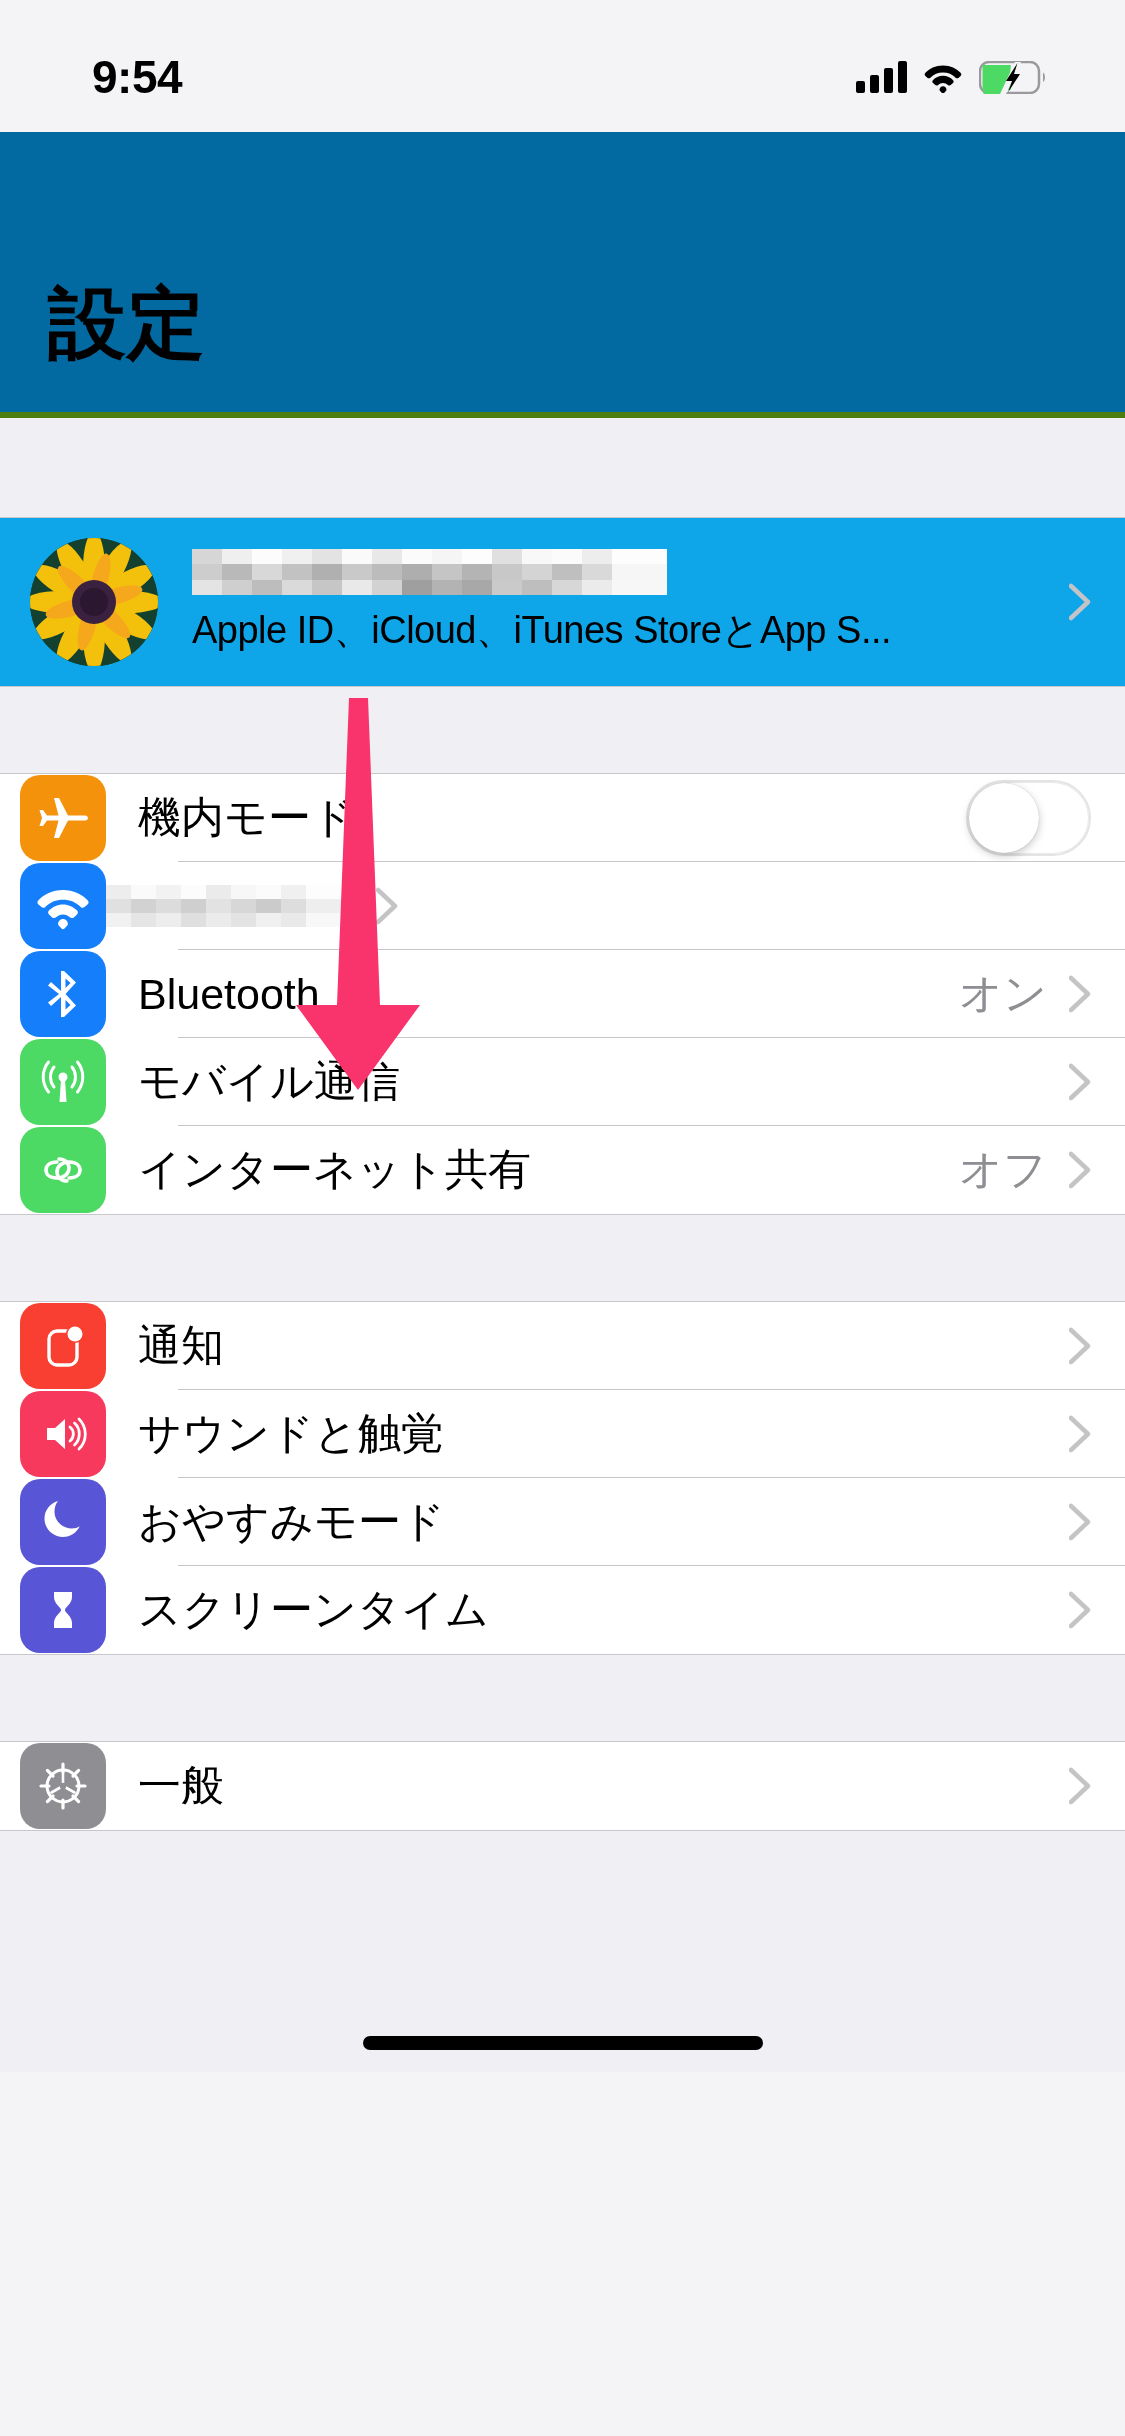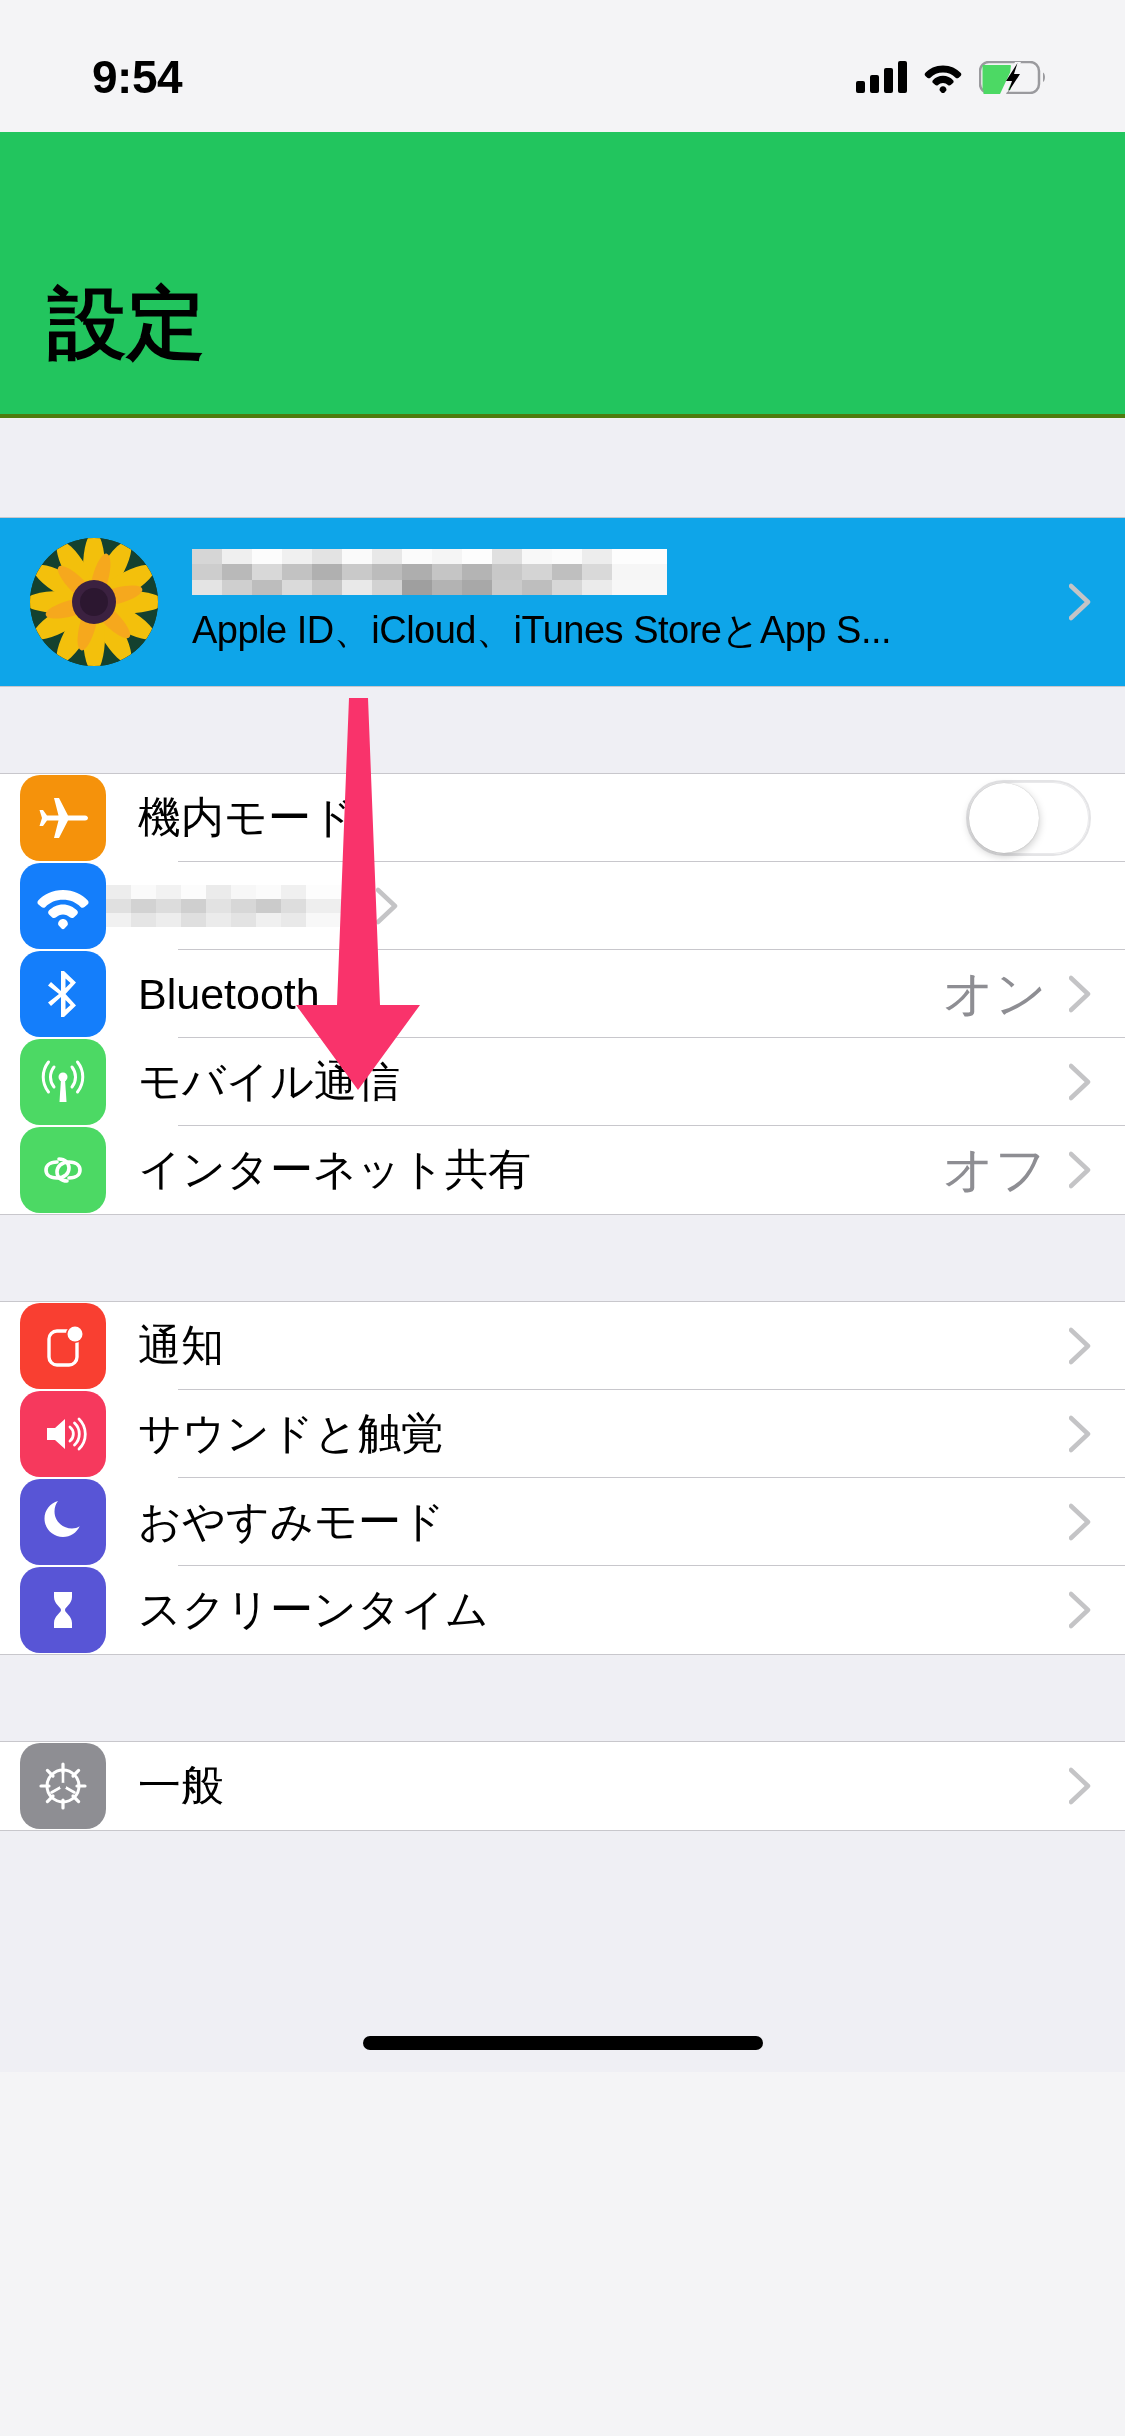--- a/index.html
+++ b/index.html
@@ -51,22 +51,22 @@
   .bars i:nth-child(4){ height: 32px; }
   .wifi { width: 40px; height: 32px; }
   .battery { width: 68px; height: 33px; position: relative; }
 
   
   .titlebar {
     position: absolute;
     top: 132px; left: 0;
     width: 1125px;
     height: 286px;
-    background: #22c55e;
-    border-bottom: 4px solid #4d7c0f;
+    background: #0369a1;
+    border-bottom: 6px solid #4d7c0f;
   }
   .title {
     position: absolute;
     left: 48px;
     top: 152px;
     font-size: 78px;
     font-weight: bold;
     color: #000;
     letter-spacing: 1px;
     line-height: 1;
@@ -118,21 +118,21 @@
   .label {
     flex: 1 1 auto;
     margin-left: 32px;
     font-size: 43px;
     color: #000;
     letter-spacing: 0px;
     white-space: nowrap;
     overflow: hidden;
   }
   .value {
-    font-size: 51px;
+    font-size: 43px;
     color: #8e8e93;
     margin-right: 22px;
     white-space: nowrap;
   }
   .chev {
     width: 22px;
     height: 38px;
     margin-right: 34px;
     flex: 0 0 22px;
   }

